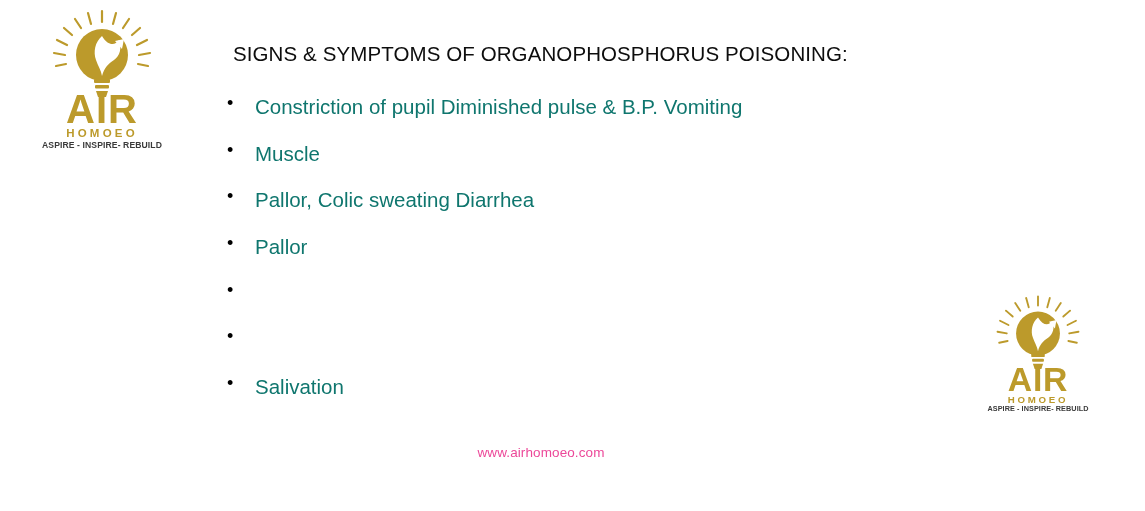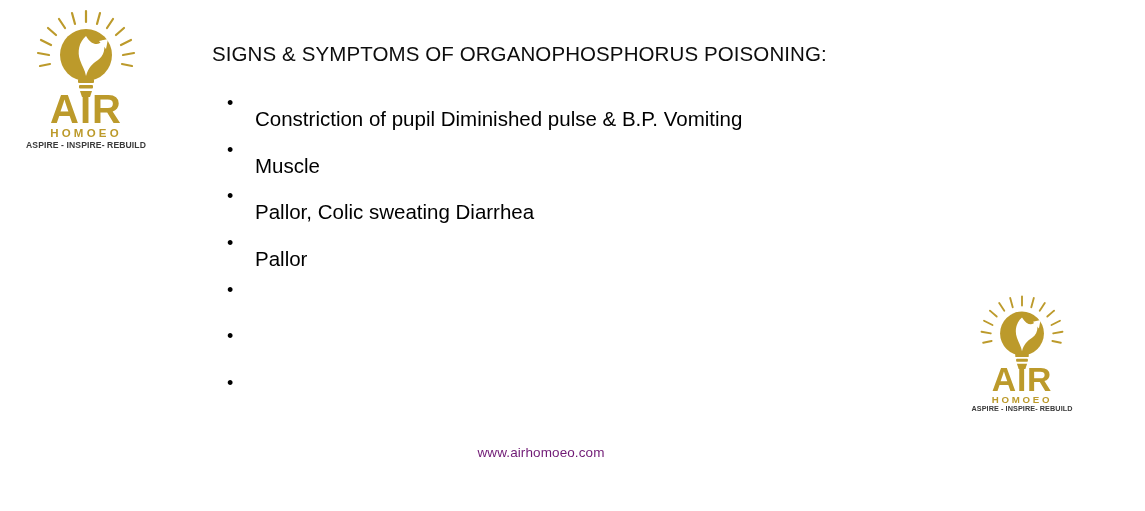--- a/index.html
+++ b/index.html
@@ -13,20 +13,21 @@
     position: relative;
     overflow: hidden;
     font-family: "Liberation Sans", sans-serif;
     color: #000000;
   }
 
   
   .logo {
     position: absolute;
     display: block;
+    margin-left: 16px;
   }
   .logo-main {
     left: 22px;
     top: 6px;
     width: 128px;
     height: 142px;
   }
   .logo-watermark {
     left: 968px;
     top: 292px;
@@ -35,21 +36,21 @@
   }
   .logo svg {
     display: block;
     width: 100%;
     height: 100%;
   }
 
   
   .heading {
     position: absolute;
-    left: 212px;
+    left: 233px;
     top: 41px;
     font-size: 20.5px;
     line-height: 26px;
     letter-spacing: 0.1px;
     color: #0d0d0d;
     white-space: nowrap;
   }
 
   
   .bullet-list {
@@ -67,24 +68,24 @@
     position: absolute;
     left: 5px;
     top: 0;
     font-size: 18px;
     line-height: 30px;
     color: #000000;
   }
   .bullet-text {
     position: absolute;
     left: 33px;
-    top: 16px;
+    top: 4px;
     font-size: 20.5px;
     line-height: 30px;
-    color: #000000;
+    color: #0f766e;
   }
 
   
   .footer-url {
     position: absolute;
     left: 0;
     top: 445px;
     width: 1082px;
     text-align: center;
     font-size: 13.5px;
@@ -157,20 +158,21 @@
   <div class="bullet-item">
     <span class="bullet-marker">•</span>
   </div>
 
   <div class="bullet-item">
     <span class="bullet-marker">•</span>
   </div>
 
   <div class="bullet-item">
     <span class="bullet-marker">•</span>
+    <span class="bullet-text">Salivation</span>
   </div>
 
 </div>
 
 <div class="logo logo-watermark">
   <svg viewBox="0 0 128 142" xmlns="http://www.w3.org/2000/svg" aria-hidden="true">
     <g fill="#BC9A2B" stroke="#BC9A2B">
       <g stroke-width="2.2" stroke-linecap="round">
         <line x1="64" y1="5" x2="64" y2="16"></line>
         <line x1="50" y1="7" x2="53" y2="18"></line>
@@ -192,13 +194,13 @@
       <rect x="56" y="73" width="16" height="4" rx="1" stroke="none"></rect>
       <rect x="57" y="79" width="14" height="3.5" rx="1" stroke="none"></rect>
       <path d="M58 85 L70 85 L68 91 L60 91 Z" stroke="none"></path>
     </g>
     <text x="64" y="117" text-anchor="middle" fill="#BC9A2B" font-family="Liberation Sans, sans-serif" font-size="40" font-weight="bold" letter-spacing="1">AIR</text>
     <text x="64" y="131" text-anchor="middle" fill="#BC9A2B" font-family="Liberation Sans, sans-serif" font-size="11.5" font-weight="bold" letter-spacing="3.2">HOMOEO</text>
     <text x="64" y="141.5" text-anchor="middle" fill="#3a3a3a" font-family="Liberation Sans, sans-serif" font-size="8.6" font-weight="bold" letter-spacing="0.1">ASPIRE - INSPIRE- REBUILD</text>
   </svg>
 </div>
 
-<div class="footer-url" style="color: #701a75;">www.airhomoeo.com</div>
+<div class="footer-url" style="color: #ec4899;">www.airhomoeo.com</div>
 
 </body></html>

